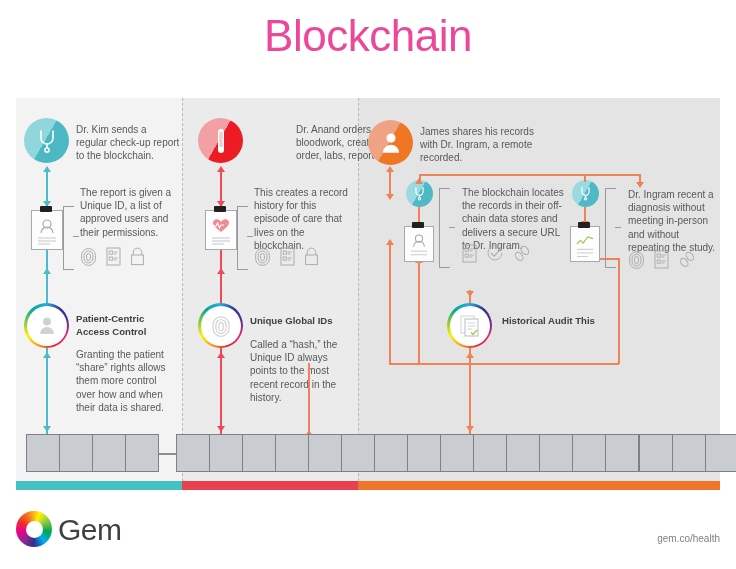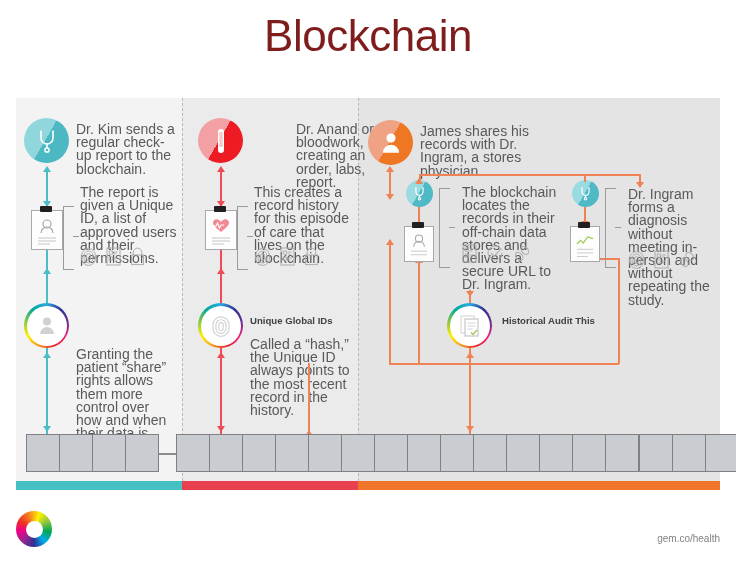--- a/index.html
+++ b/index.html
@@ -9,21 +9,21 @@
     font-family:"Liberation Sans", sans-serif;
     color:#58595b;
     overflow:hidden;
     position:relative;
   }
   .stage{position:absolute;left:0;top:0;width:736px;height:569px;}
 
   
   .header{position:absolute;left:0;top:12px;width:736px;text-align:center;}
   .hdr-line1{font-size:14.5px;color:#6d6e71;letter-spacing:.2px;}
-  .hdr-line2{font-size:44px;color:#7f1d1d;line-height:52px;font-weight:400;letter-spacing:-.5px;margin-top:-2px;}
+  .hdr-line2{font-size:44px;color:#ec4899;line-height:52px;font-weight:400;letter-spacing:-.5px;margin-top:-2px;}
 
   
   .panel{position:absolute;left:16px;top:98px;width:704px;height:383px;}
   .col{position:absolute;top:0;height:383px;}
   .col-a{left:0;width:166px;background:#f3f3f3;}
   .col-b{left:166px;width:176px;background:#ebebeb;}
   .col-c{left:342px;width:362px;background:#e4e4e4;}
   .divider{position:absolute;top:0;height:383px;width:0;
     border-left:1px dashed #b9b9b9;}
   .div-1{left:166px;}
@@ -37,21 +37,21 @@
   .c-teal-sm{background:linear-gradient(120deg,#9adbe1 0%,#9adbe1 48%,#4fb9c6 48%,#4fb9c6 100%);}
 
   
   .ring{position:absolute;border-radius:50%;
     background:conic-gradient(from 200deg,#f7941e,#fff200,#8dc63f,#00a99d,#29abe2,#2e3192,#662d91,#ed1e79,#ed1c24,#f7941e);
     display:flex;align-items:center;justify-content:center;}
   .ring-in{width:calc(100% - 5px);height:calc(100% - 5px);background:#ffffff;border-radius:50%;
     display:flex;align-items:center;justify-content:center;}
 
   
-  .tx{position:absolute;font-size:14px;line-height:13.2px;color:#58595b;}
+  .tx{position:absolute;font-size:10px;line-height:13.2px;color:#58595b;}
   .tx-head{font-size:9.6px;font-weight:bold;color:#414042;line-height:12.6px;}
 
   
   .vline{position:absolute;width:2px;}
   .hline{position:absolute;height:2px;}
   .ar-teal{background:#4dbcc9;}
   .ar-red{background:#f04b55;}
   .ar-or{background:#ef8355;}
   .tri{position:absolute;width:0;height:0;}
   .tri-d-teal{border-left:4.5px solid transparent;border-right:4.5px solid transparent;border-top:6px solid #4dbcc9;}
@@ -173,20 +173,21 @@
   </div>
 
   <div class="ring" style="left:24px;top:303px;width:45px;height:45px;">
     <div class="ring-in">
       <svg width="22" height="22" viewBox="0 0 22 22">
         <circle cx="11" cy="6.5" r="4" fill="#cfd1d3"></circle>
         <path d="M4 19 a7 7 0 0 1 14 0 z" fill="#cfd1d3"></path>
       </svg>
     </div>
   </div>
+  <div class="tx tx-head" style="left:76px;top:313px;width:100px;">Patient-Centric Access Control</div>
   <div class="tx" style="left:76px;top:348px;width:102px;">Granting the patient “share” rights allows them more control over how and when their data is shared.</div>
 
   <div class="vline ar-red" style="left:220px;top:168px;height:275px;"></div>
   <div class="tri tri-u-red" style="left:216.5px;top:166px;"></div>
   <div class="tri tri-d-red" style="left:216.5px;top:201px;"></div>
   <div class="tri tri-u-red" style="left:216.5px;top:268px;"></div>
   <div class="tri tri-u-red" style="left:216.5px;top:352px;"></div>
   <div class="tri tri-d-red" style="left:216.5px;top:426px;"></div>
 
   <div class="circ c-red" style="left:198px;top:118px;width:45px;height:45px;">
@@ -249,21 +250,21 @@
   </div>
   <div class="tx tx-head" style="left:250px;top:315px;width:110px;">Unique Global IDs</div>
   <div class="tx" style="left:250px;top:338px;width:106px;">Called a “hash,” the Unique ID always points to the most recent record in the history.</div>
 
   <div class="circ c-orange" style="left:368px;top:120px;width:45px;height:45px;">
     <svg width="24" height="24" viewBox="0 0 22 22">
       <circle cx="11" cy="6.5" r="4.2" fill="#ffffff"></circle>
       <path d="M3.6 20 a7.4 7.4 0 0 1 14.8 0 z" fill="#ffffff"></path>
     </svg>
   </div>
-  <div class="tx" style="left:420px;top:125px;width:116px;">James shares his records with Dr. Ingram, a stores physician.</div>
+  <div class="tx" style="left:420px;top:125px;width:116px;">James shares his records with Dr. Ingram, a remote recorded.</div>
 
   <div class="vline ar-or" style="left:389px;top:168px;height:30px;"></div>
   <div class="tri tri-u-or" style="left:385.5px;top:166px;"></div>
   <div class="tri tri-d-or" style="left:385.5px;top:194px;"></div>
   <div class="vline ar-or" style="left:389px;top:240px;height:125px;"></div>
   <div class="tri tri-u-or" style="left:385.5px;top:239px;"></div>
   <div class="hline ar-or" style="left:389px;top:363px;width:230px;"></div>
 
   <div class="hline ar-or" style="left:419px;top:174px;width:222px;"></div>
   <div class="vline ar-or" style="left:419px;top:174px;height:16px;"></div>
@@ -336,21 +337,21 @@
       <line x1="6" y1="25" x2="24" y2="25" stroke="#c4c6c8" stroke-width="1"></line>
       <line x1="6" y1="29" x2="24" y2="29" stroke="#c4c6c8" stroke-width="1"></line>
       <line x1="6" y1="33" x2="18" y2="33" stroke="#c4c6c8" stroke-width="1"></line>
     </svg>
   </div>
   <div class="clip-top" style="left:578px;top:222px;width:12px;height:6px;"></div>
 
   <div class="bracket" style="left:605px;top:188px;width:10px;height:78px;"></div>
   <div class="bracket-stub" style="left:615px;top:227px;width:6px;"></div>
 
-  <div class="tx" style="left:628px;top:188px;width:92px;">Dr. Ingram forms a diagnosis without meeting in-person and without repeating the study.</div>
+  <div class="tx" style="left:628px;top:188px;width:92px;">Dr. Ingram recent a diagnosis without meeting in-person and without repeating the study.</div>
 
   <div class="icons" style="left:628px;top:250px;">
     <svg width="17" height="19" viewBox="0 0 17 19">
       <g fill="none" stroke="#aaacae" stroke-width="1">
         <path d="M8.5 1.6 a6.9 6.9 0 0 1 6.9 6.9 v3 a6.9 6.9 0 0 1 -6.9 6.9 a6.9 6.9 0 0 1 -6.9 -6.9 v-3 a6.9 6.9 0 0 1 6.9 -6.9 z"></path>
         <path d="M8.5 4.1 a4.4 4.4 0 0 1 4.4 4.4 v3 a4.4 4.4 0 0 1 -4.4 4.4 a4.4 4.4 0 0 1 -4.4 -4.4 v-3 a4.4 4.4 0 0 1 4.4 -4.4 z"></path>
         <path d="M8.5 6.6 a1.9 1.9 0 0 1 1.9 1.9 v3.2 a1.9 1.9 0 0 1 -1.9 1.9 a1.9 1.9 0 0 1 -1.9 -1.9 v-3.2 a1.9 1.9 0 0 1 1.9 -1.9 z"></path>
       </g>
     </svg>
     <svg width="15" height="19" viewBox="0 0 15 19">
@@ -434,15 +435,16 @@
     </div>
   </div>
 
   <div class="bar bar-teal"></div>
   <div class="bar bar-red"></div>
   <div class="bar bar-or"></div>
 
   <div class="logo">
     <div class="logo-in"></div>
   </div>
+  <div class="logo-txt">Gem</div>
   <div class="foot-url">gem.co/health</div>
 
 </div>
 
 </body></html>

